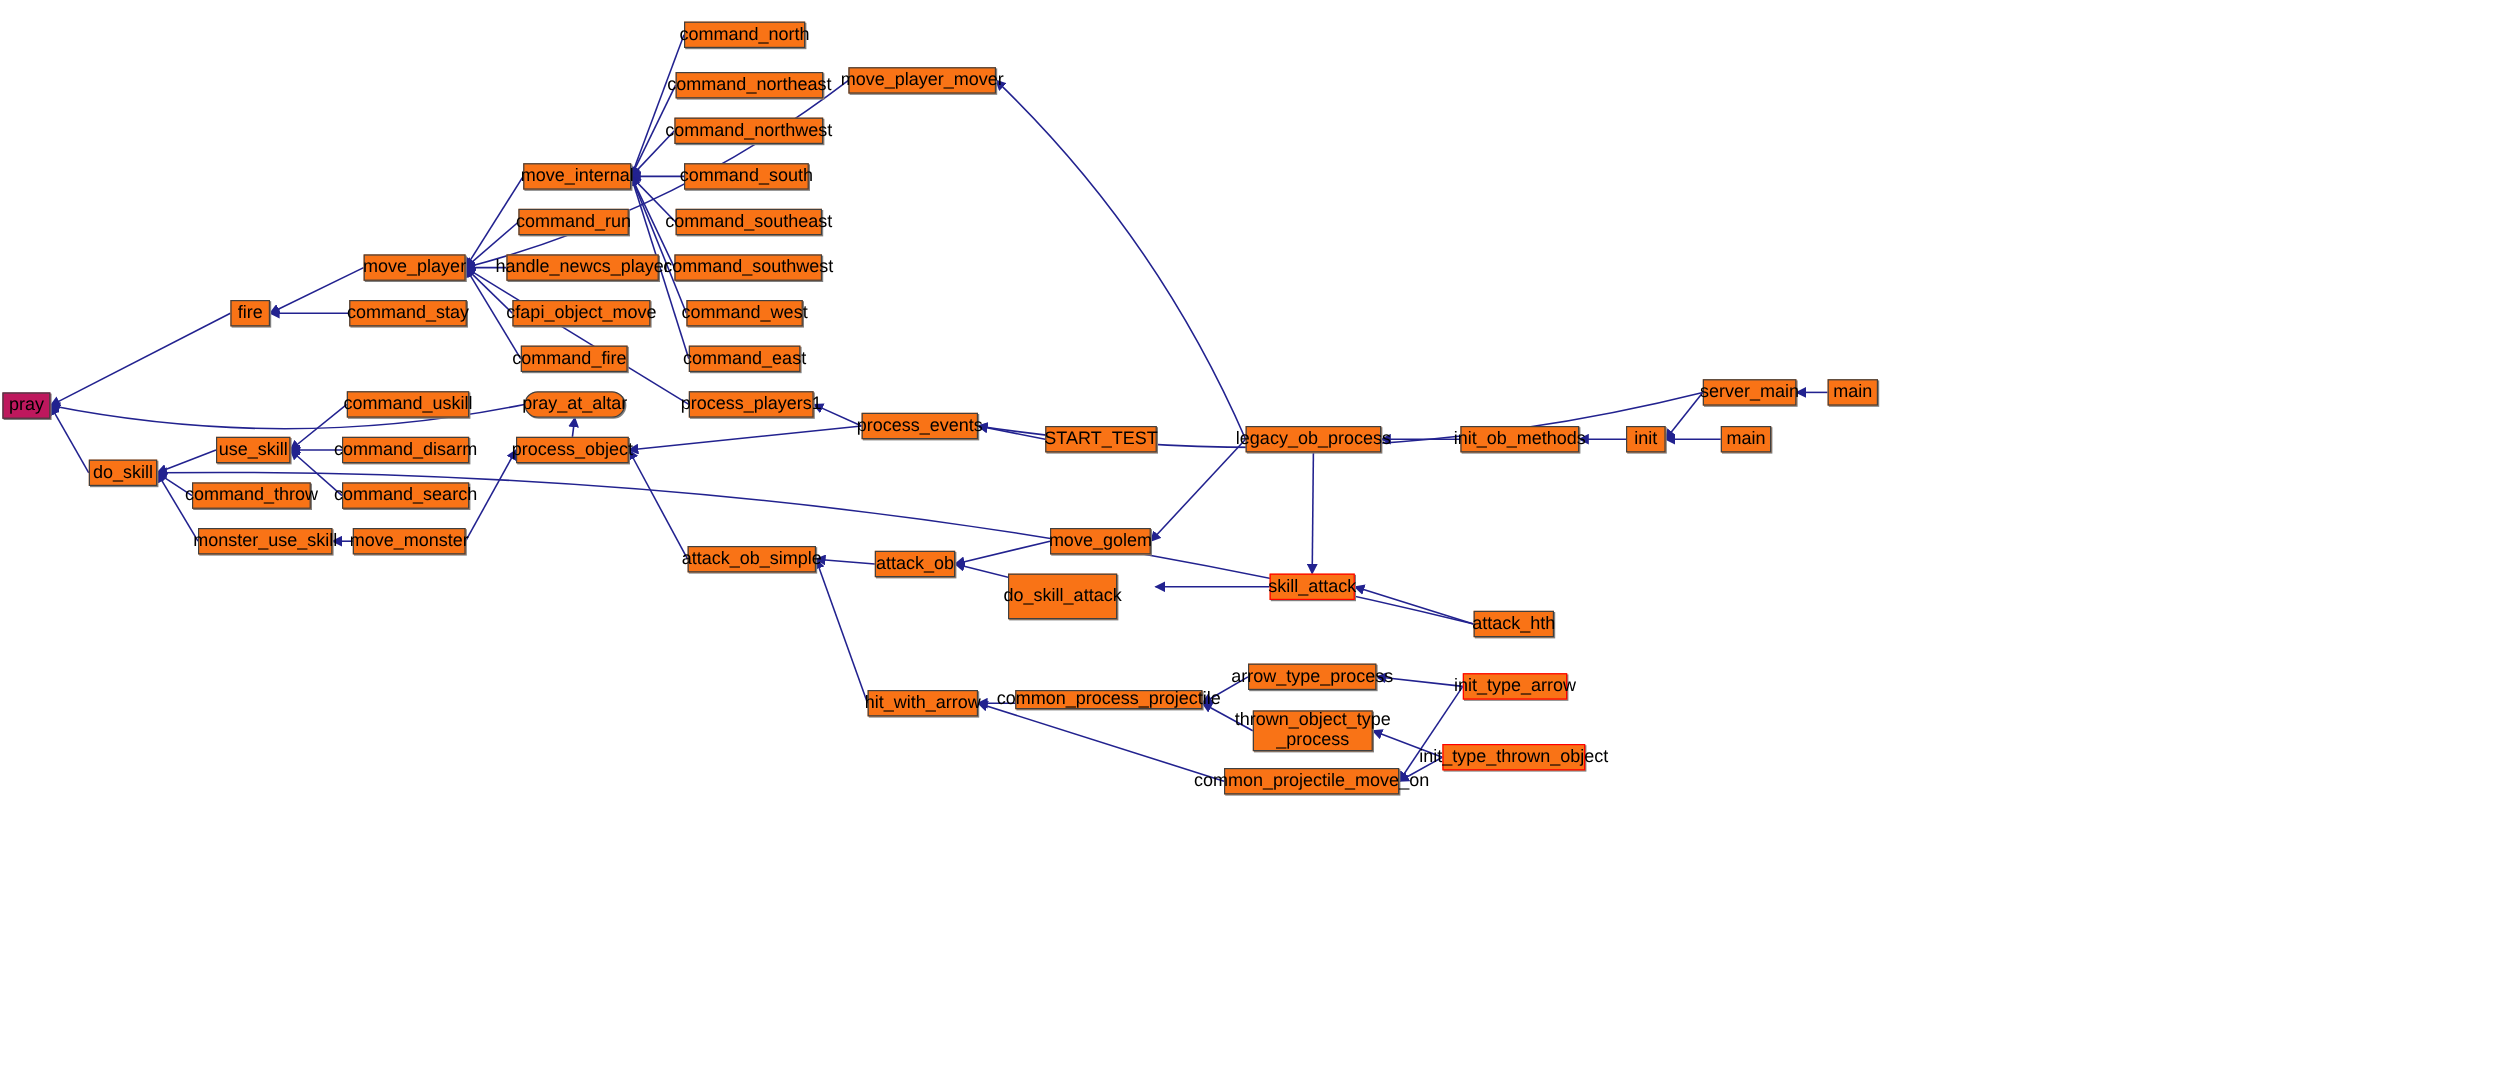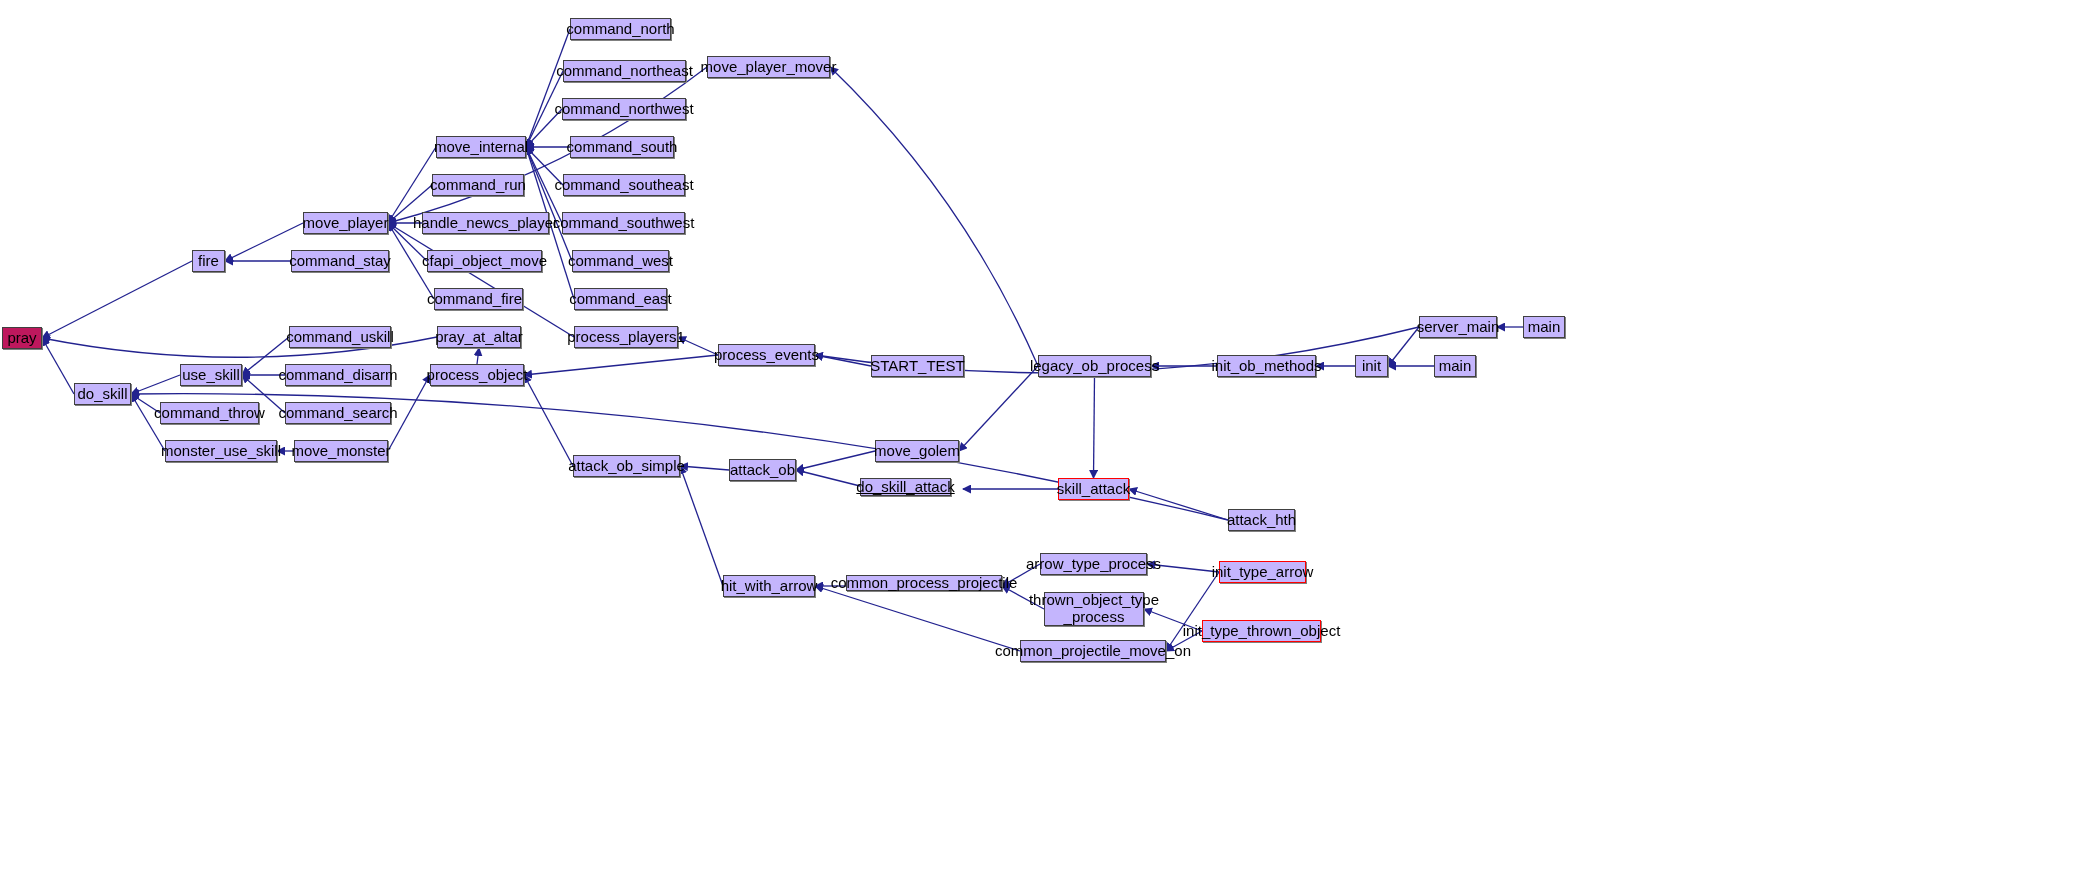--- a/index.html
+++ b/index.html
@@ -24,21 +24,21 @@
     height: 891px;
     pointer-events: none;
   }
   .node {
     position: absolute;
     box-sizing: border-box;
     display: flex;
     align-items: center;
     justify-content: center;
     text-align: center;
-    background: #c4b5fd;
+    background: #f97316;
     border: 1px solid #404040;
     color: #000000;
     font-size: 15px;
     line-height: 1.05;
     white-space: pre;
     letter-spacing: 0px;
     z-index: 5;
     box-shadow: 1px 1px 0 0 #808080;
   }
   .node.root {
@@ -134,39 +134,39 @@
       <div class="node" style="left: 285px; top: 364px; width: 106px; height: 22px;"><span>command_disarm</span></div>
       <div class="node" style="left: 285px; top: 402px; width: 106px; height: 22px;"><span>command_search</span></div>
       <div class="node" style="left: 294px; top: 440px; width: 94px; height: 22px;"><span>move_monster</span></div>
       <div class="node" style="left: 303px; top: 212px; width: 85px; height: 22px;"><span>move_player</span></div>
       <div class="node" style="left: 291px; top: 250px; width: 98px; height: 22px;"><span>command_stay</span></div>
       <div class="node" style="left: 436px; top: 136px; width: 90px; height: 22px;"><span>move_internal</span></div>
       <div class="node" style="left: 432px; top: 174px; width: 92px; height: 22px;"><span>command_run</span></div>
       <div class="node" style="left: 422px; top: 212px; width: 127px; height: 22px;"><span>handle_newcs_player</span></div>
       <div class="node" style="left: 427px; top: 250px; width: 115px; height: 22px;"><span>cfapi_object_move</span></div>
       <div class="node" style="left: 434px; top: 288px; width: 89px; height: 22px; justify-content: flex-end;"><span>command_fire</span></div>
-      <div class="node" style="left: 437px; top: 326px; width: 84px; height: 22px;"><span>pray_at_altar</span></div>
+      <div class="node" style="left: 437px; top: 326px; width: 84px; height: 22px; border-radius: 11px;"><span>pray_at_altar</span></div>
       <div class="node" style="left: 430px; top: 364px; width: 94px; height: 22px;"><span>process_object</span></div>
       <div class="node" style="left: 570px; top: 18px; width: 101px; height: 22px;"><span>command_north</span></div>
       <div class="node" style="left: 563px; top: 60px; width: 123px; height: 22px;"><span>command_northeast</span></div>
       <div class="node" style="left: 562px; top: 98px; width: 124px; height: 22px;"><span>command_northwest</span></div>
       <div class="node" style="left: 570px; top: 136px; width: 104px; height: 22px;"><span>command_south</span></div>
       <div class="node" style="left: 563px; top: 174px; width: 122px; height: 22px;"><span>command_southeast</span></div>
       <div class="node" style="left: 562px; top: 212px; width: 123px; height: 22px;"><span>command_southwest</span></div>
       <div class="node" style="left: 572px; top: 250px; width: 97px; height: 22px;"><span>command_west</span></div>
       <div class="node" style="left: 574px; top: 288px; width: 93px; height: 22px;"><span>command_east</span></div>
       <div class="node" style="left: 574px; top: 326px; width: 104px; height: 22px;"><span>process_players1</span></div>
       <div class="node" style="left: 573px; top: 455px; width: 107px; height: 22px;"><span>attack_ob_simple</span></div>
       <div class="node" style="left: 707px; top: 56px; width: 123px; height: 22px;"><span>move_player_mover</span></div>
       <div class="node" style="left: 718px; top: 344px; width: 97px; height: 22px;"><span>process_events</span></div>
       <div class="node" style="left: 729px; top: 459px; width: 67px; height: 22px;"><span>attack_ob</span></div>
       <div class="node" style="left: 723px; top: 575px; width: 92px; height: 22px;"><span>hit_with_arrow</span></div>
       <div class="node" style="left: 871px; top: 355px; width: 93px; height: 22px;"><span>START_TEST</span></div>
       <div class="node" style="left: 875px; top: 440px; width: 84px; height: 22px;"><span>move_golem</span></div>
-      <div class="node" style="left: 860px; top: 478px; width: 91px; height: 18px; text-decoration: underline;"><span>do_skill_attack</span></div>
+      <div class="node" style="left: 840px; top: 478px; width: 91px; height: 38px;"><span>do_skill_attack</span></div>
       <div class="node" style="left: 846px; top: 575px; width: 156px; height: 16px;"><span>common_process_projectile</span></div>
       <div class="node" style="left: 1040px; top: 553px; width: 107px; height: 22px;"><span>arrow_type_process</span></div>
       <div class="node" style="left: 1044px; top: 592px; width: 100px; height: 34px;"><span style="white-space: pre; line-height: 1.12;">thrown_object_type
 _process</span></div>
       <div class="node" style="left: 1020px; top: 640px; width: 146px; height: 22px;"><span>common_projectile_move_on</span></div>
       <div class="node" style="left: 1038px; top: 355px; width: 113px; height: 22px;"><span>legacy_ob_process</span></div>
       <div class="node hl" style="left: 1058px; top: 478px; width: 71px; height: 22px;"><span>skill_attack</span></div>
       <div class="node hl" style="left: 1219px; top: 561px; width: 87px; height: 22px;"><span>init_type_arrow</span></div>
       <div class="node hl" style="left: 1202px; top: 620px; width: 119px; height: 22px;"><span>init_type_thrown_object</span></div>
       <div class="node" style="left: 1228px; top: 509px; width: 67px; height: 22px;"><span>attack_hth</span></div>

